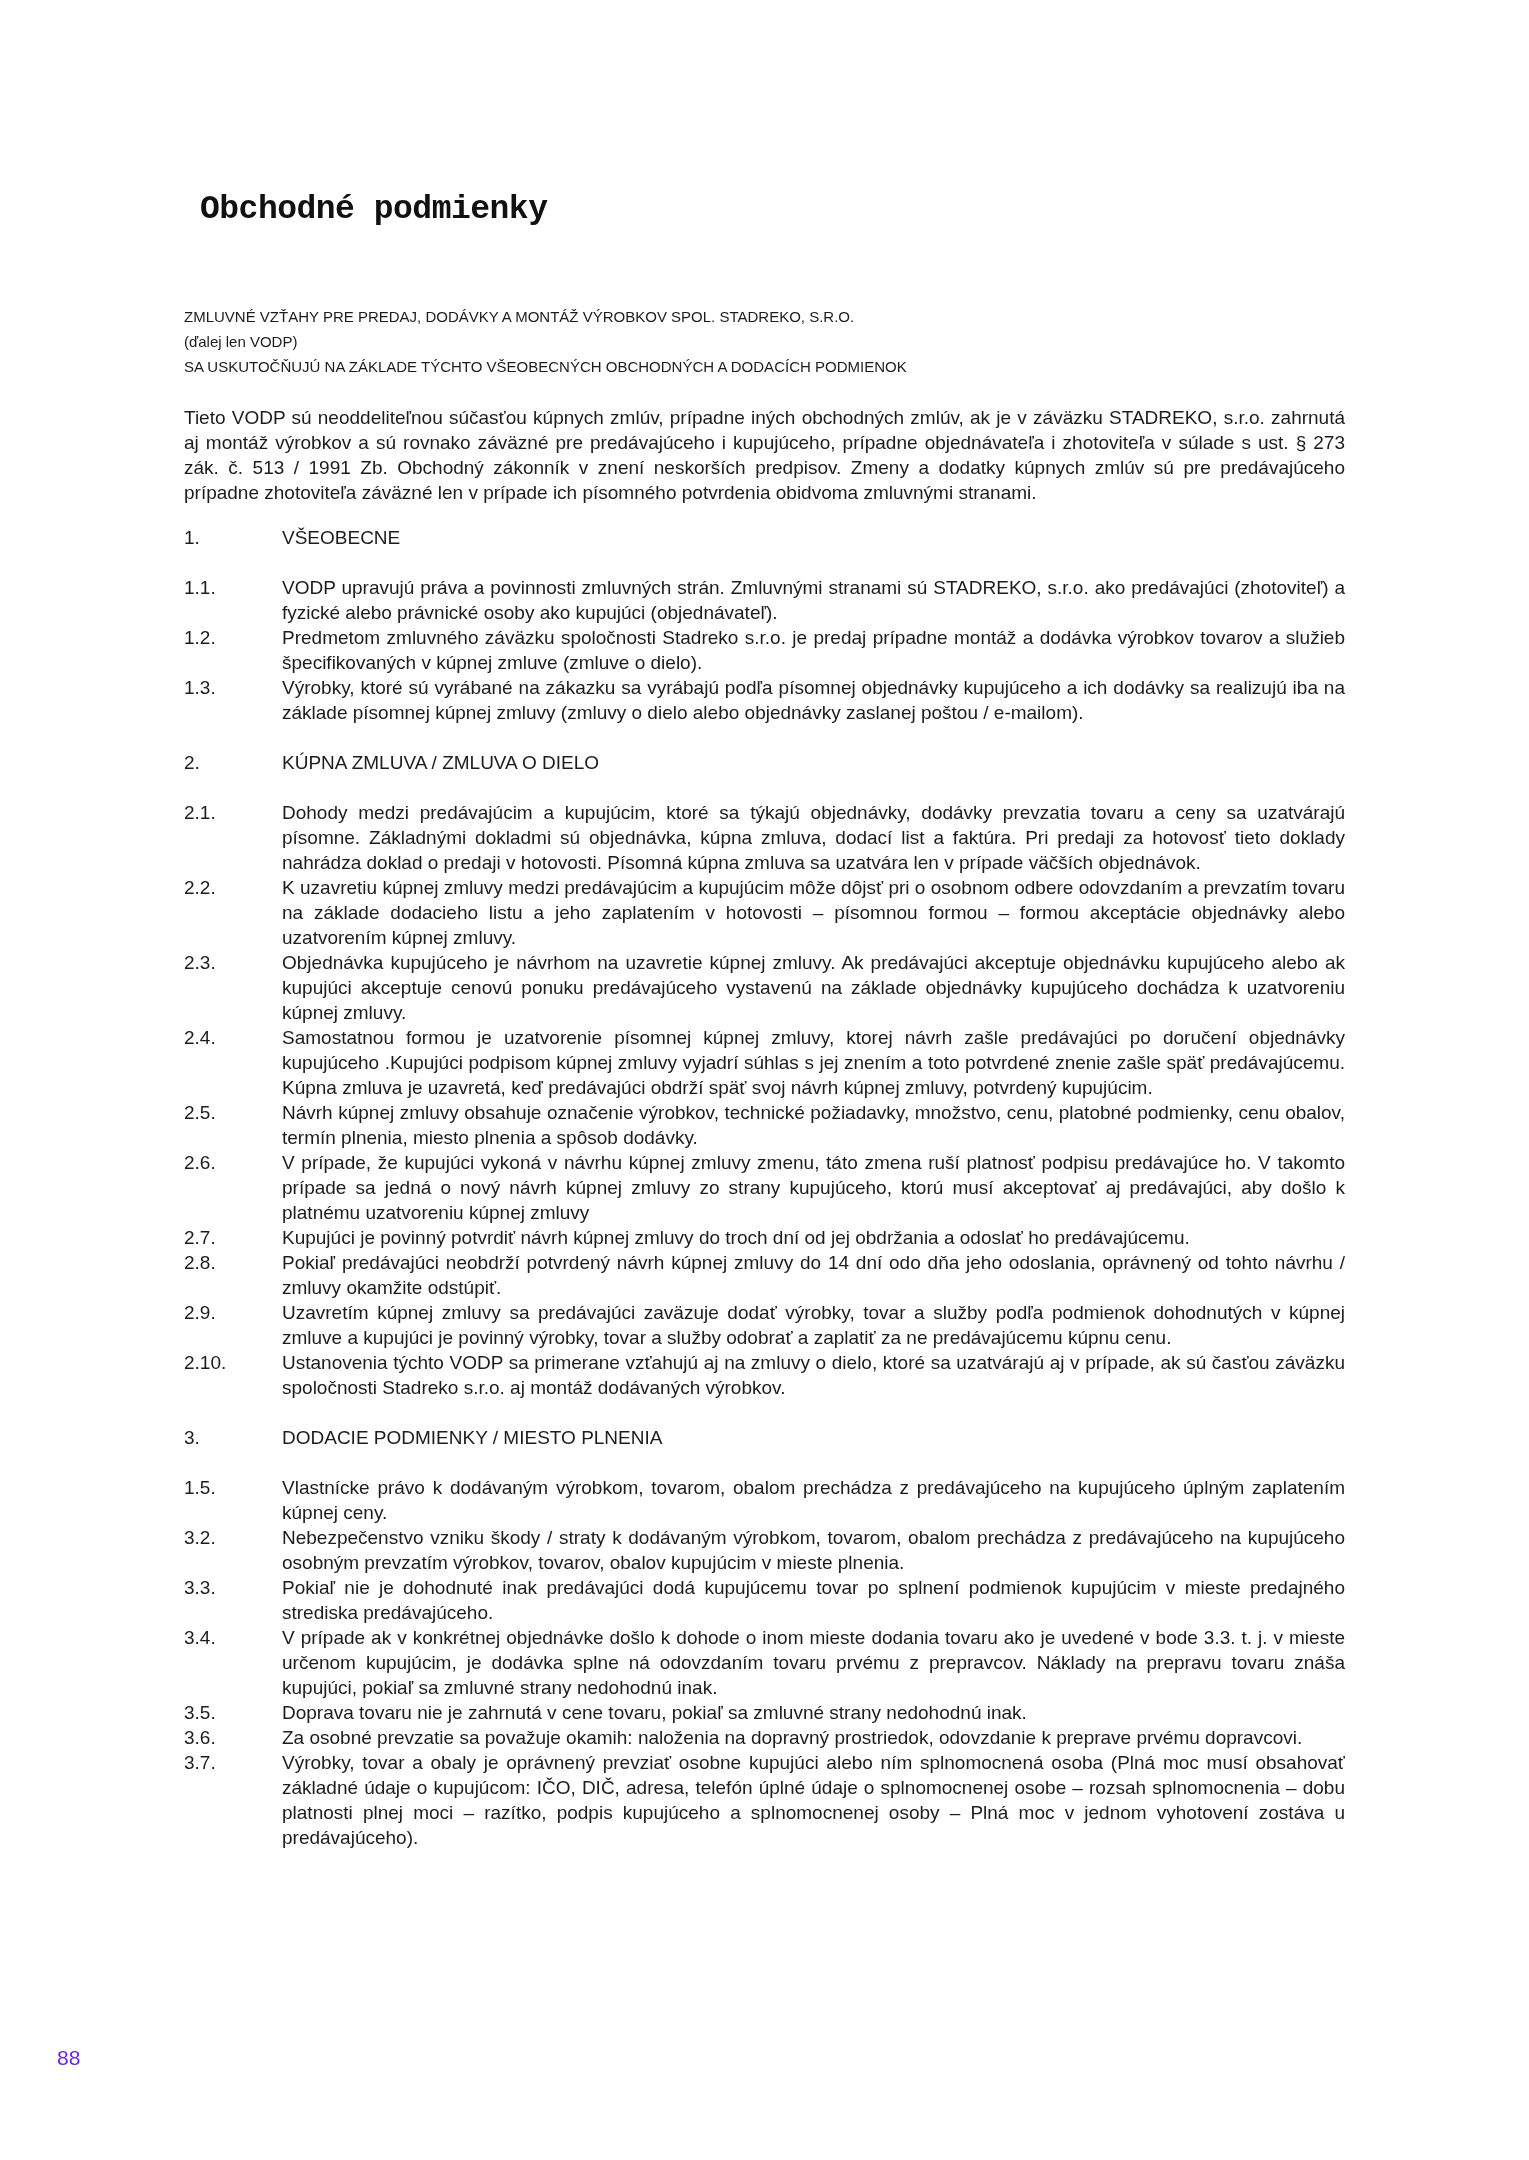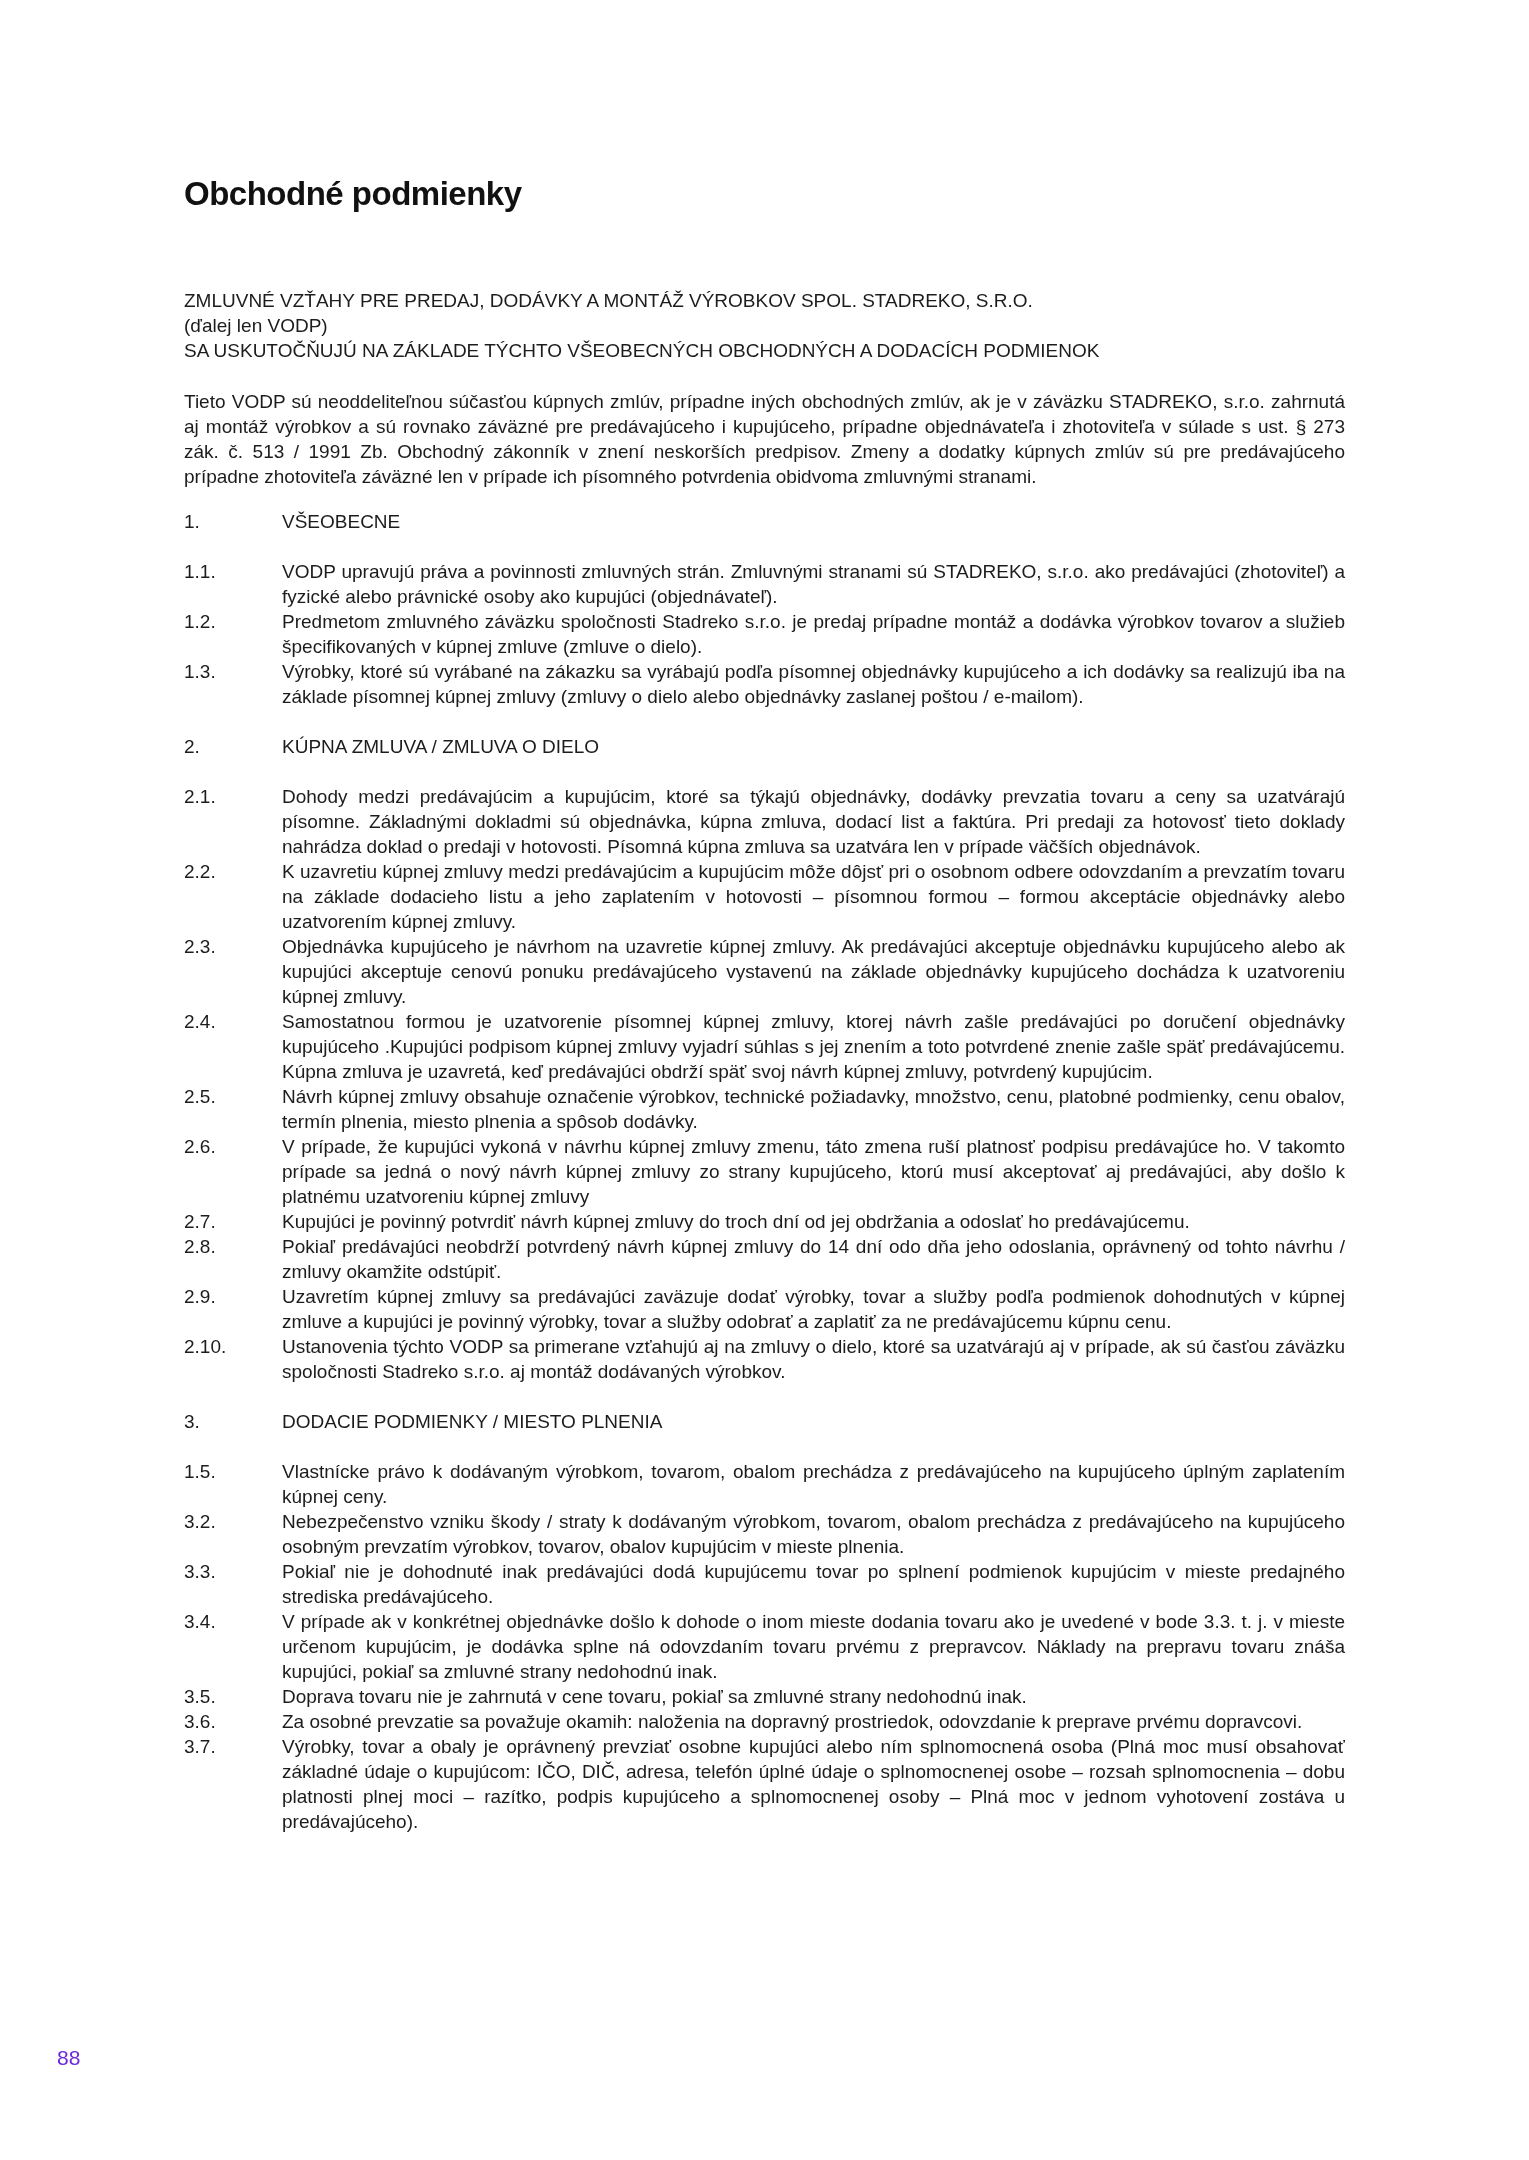--- a/index.html
+++ b/index.html
@@ -13,30 +13,31 @@
     overflow: hidden;
   }
   .content {
     position: absolute;
     left: 184px;
     top: 0;
     width: 1161px;
     padding-top: 174px;
   }
   h1.doc-title {
-    margin: 0;
+    margin: 16px;
     font-size: 33px;
     line-height: 40px;
     font-weight: 700;
     letter-spacing: -0.5px;
     color: #111111;
+    font-family: Liberation Mono, monospace;
   }
   .vodp-header {
     margin-top: 74px;
-    font-size: 19px;
+    font-size: 15px;
     line-height: 25px;
   }
   .intro {
     margin: 26px 0 8px 0;
     font-size: 19px;
     line-height: 25px;
     text-align: justify;
   }
   .row {
     display: flex;

